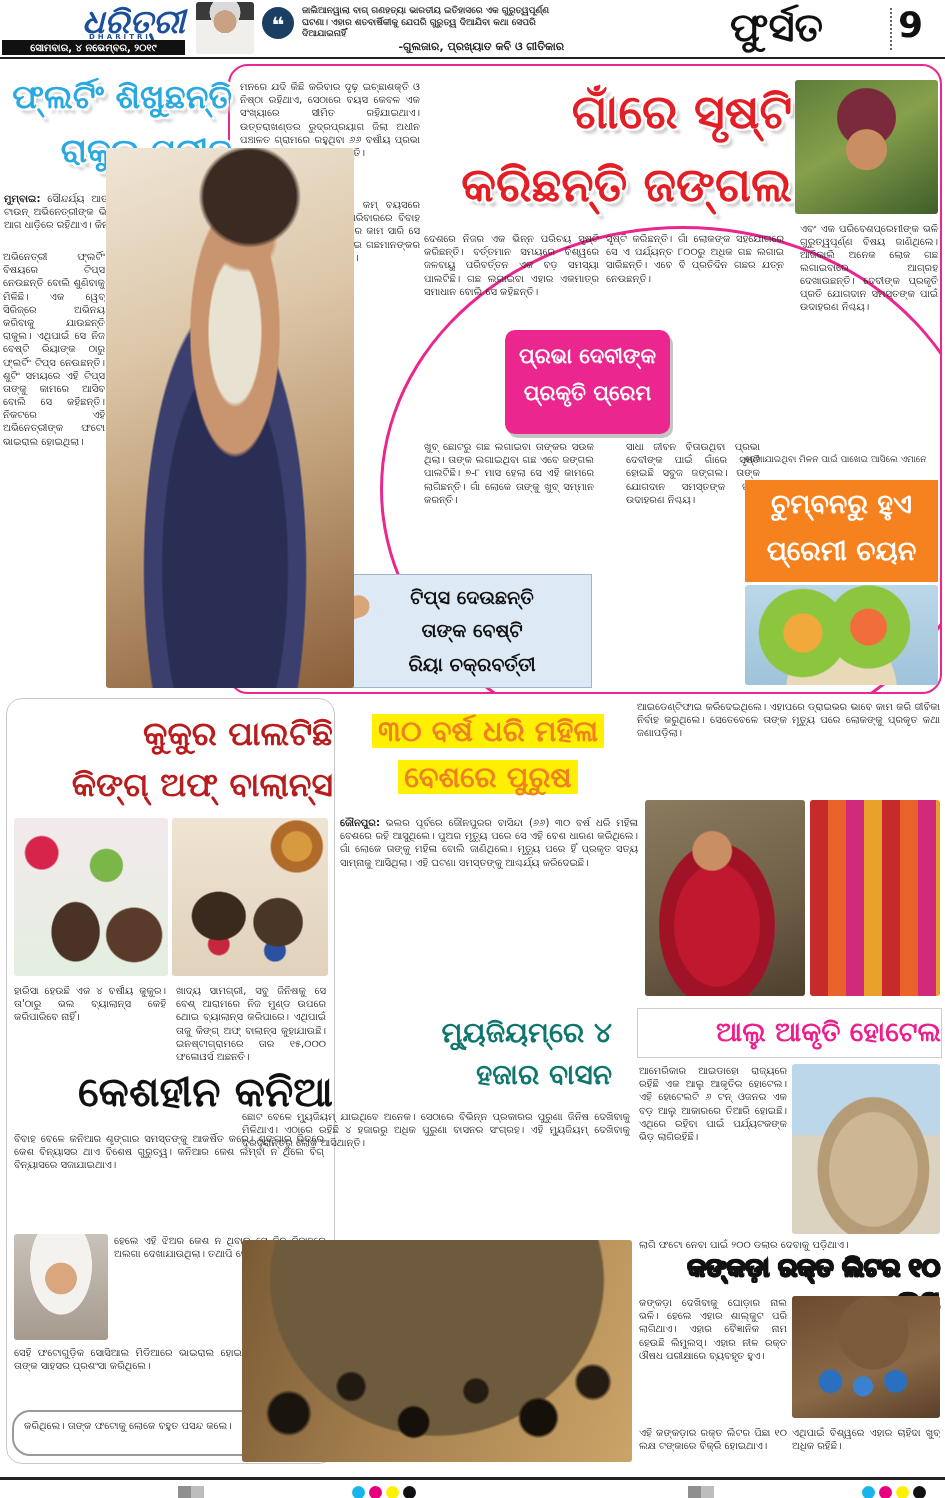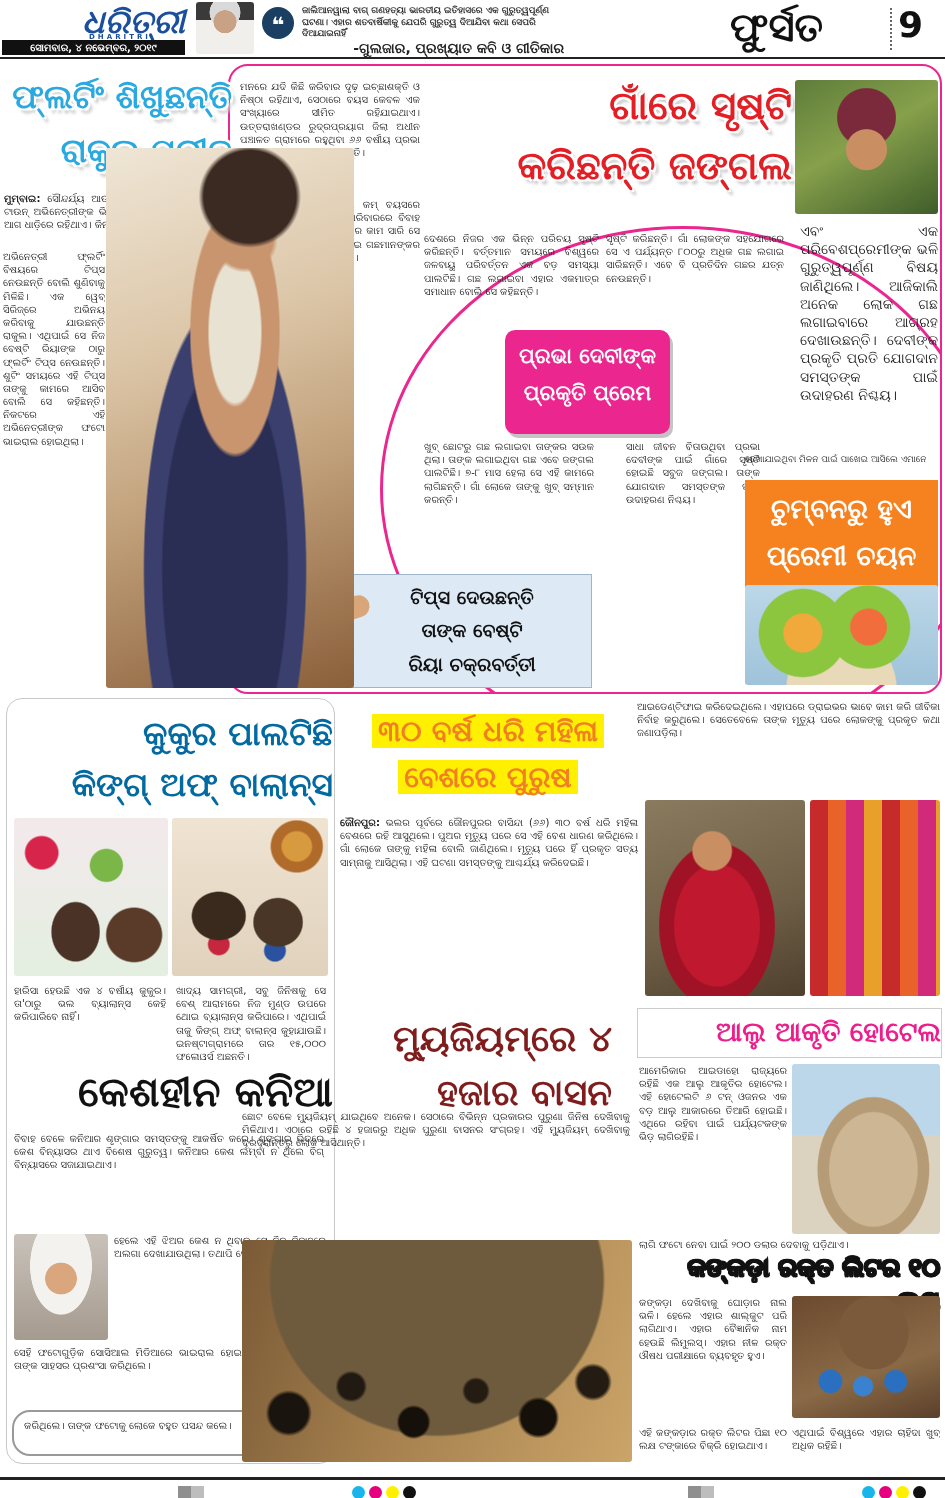--- a/index.html
+++ b/index.html
@@ -1,29 +1,29 @@
 <!DOCTYPE html>
 <html><head>
 <meta charset="utf-8">
 <style>
   html,body{margin:0;padding:0;background:#e8e8e8;}
   #stage{position:relative;width:945px;height:1498px;background:#ffffff;overflow:hidden;
          font-family:"DejaVu Sans","Liberation Sans",sans-serif;}
   .abs{position:absolute;}
   .just{text-align:justify;overflow:hidden;color:#222;}
   .b10{font-size:10px;line-height:1.32;}
-  .b9{font-size:14px;line-height:1.3;}
+  .b9{font-size:10px;line-height:1.3;}
   .photo{border-radius:3px;overflow:hidden;}
   .hl{font-weight:900;text-align:right;letter-spacing:0;}
   .outline-white{text-shadow:-2px -2px 0 #fff,2px -2px 0 #fff,-2px 2px 0 #fff,2px 2px 0 #fff,4px 5px 3px #c9c9c9;}
-  .redhl{color:#e31e24;font-size:39px;line-height:1.55;}
+  .redhl{color:#e31e24;font-size:47px;line-height:1.55;}
   .bluehl{color:#2aa9e0;font-size:33px;line-height:1.65;}
-  .greenhl{color:#0369a1;font-size:33px;line-height:1.55;}
+  .greenhl{color:#b91c1c;font-size:33px;line-height:1.55;}
   .orangehl{color:#f08023;font-size:29px;line-height:1.6;background:#ffef00;display:inline;box-decoration-break:clone;padding:0 6px;}
-  .navyhl{color:#7f1d1d;font-size:36px;line-height:1.5;}
+  .navyhl{color:#0f766e;font-size:28px;line-height:1.5;}
   .pinkhl{color:#ec1e8c;font-size:27px;line-height:1.4;}
   .blackhl{color:#111;font-size:41px;line-height:1.3;}
   .crabhl{color:#fff;-webkit-text-stroke:1.6px #111;text-shadow:1px 1px 0 #111,-1px -1px 0 #111,1px -1px 0 #111,-1px 1px 0 #111;font-size:25px;line-height:1.3;}
   .badge{background:#ec268f;border-radius:10px;color:#fff;font-weight:900;font-size:21px;line-height:1.75;text-align:center;box-shadow:3px 4px 0 #c4c4c4;}
   .orangebox{background:#f5821f;color:#fff;font-weight:900;font-size:27px;line-height:1.75;text-align:center;}
   .tipsbox{background:#dde9f4;border:1px solid #9db6cc;color:#111;font-weight:700;font-size:19px;line-height:1.75;text-align:center;}
   .datebar{background:#111;color:#fff;font-size:10px;font-weight:700;text-align:center;line-height:15px;}
   .rule{background:#222;}
   .bubble{border:2px solid #999;border-radius:18px;font-size:10px;line-height:1.3;color:#222;padding:7px 10px;}
   .regsq{width:13px;height:13px;display:inline-block;}
@@ -40,21 +40,21 @@
   <div class="abs" style="left:55px;top:33px;width:130px;text-align:center;color:#1b4f9c;font-size:7px;letter-spacing:3px;font-weight:700;">DHARITRI</div>
   <div class="abs datebar" style="left:2px;top:40px;width:183px;height:15px;">ସୋମବାର, ୪ ନଭେମ୍ବର, ୨୦୧୯</div>
 
   <div class="abs photo" style="left:196px;top:2px;width:58px;height:52px;background:
       radial-gradient(circle at 50% 38%,#c9a184 0 26%,transparent 27%),
       radial-gradient(circle at 50% 20%,#d9d9d9 0 30%,transparent 31%),
       linear-gradient(180deg,#3a3a3a 0 35%,#f0efec 35% 100%);"></div>
 
   <div class="abs" style="left:262px;top:7px;width:32px;height:32px;border-radius:50%;background:#1b3f63;color:#fff;font-size:22px;font-weight:900;text-align:center;line-height:38px;">❝</div>
   <div class="abs" style="left:302px;top:5px;width:262px;height:36px;font-size:9px;line-height:1.3;color:#333;font-weight:700;">ଜାଲିଆନୱାଲା ବାଗ୍ ଗଣହତ୍ୟା ଭାରତୀୟ ଇତିହାସରେ ଏକ ଗୁରୁତ୍ୱପୂର୍ଣ୍ଣ ଘଟଣା। ଏହାର ଶତବାର୍ଷିକୀକୁ ଯେପରି ଗୁରୁତ୍ୱ ଦିଆଯିବା କଥା ସେପରି ଦିଆଯାଇନାହିଁ</div>
-  <div class="abs" style="left:302px;top:40px;width:262px;text-align:right;font-size:14px;font-weight:800;color:#222;">-ଗୁଲଜାର, ପ୍ରଖ୍ୟାତ କବି ଓ ଗୀତିକାର</div>
+  <div class="abs" style="left:302px;top:40px;width:262px;text-align:right;font-size:11px;font-weight:800;color:#222;">-ଗୁଲଜାର, ପ୍ରଖ୍ୟାତ କବି ଓ ଗୀତିକାର</div>
 
   <div class="abs" style="left:730px;top:4px;width:150px;height:50px;font-size:40px;font-weight:900;color:#111;text-align:left;">ଫୁର୍ସତ</div>
   <div class="abs" style="left:890px;top:8px;height:42px;border-left:2px dotted #666;"></div>
   <div class="abs" style="left:898px;top:4px;width:40px;font-size:36px;font-weight:900;color:#111;">9</div>
   <div class="abs rule" style="left:0;top:57px;width:945px;height:2px;"></div>
 
   <div class="abs" style="left:228px;top:64px;width:710px;height:626px;border:2.5px solid #ec268f;border-radius:20px;overflow:hidden;background:#fff;">
     <div class="abs" style="left:150px;top:160px;width:600px;height:520px;border:3px solid #ec268f;border-radius:50%;"></div>
   </div>
 
@@ -77,21 +77,21 @@
 
   <div class="abs badge" style="left:505px;top:330px;width:165px;height:96px;padding-top:8px;">
     <div>ପ୍ରଭା ଦେବୀଙ୍କ</div>
     <div>ପ୍ରକୃତି ପ୍ରେମ</div>
   </div>
 
   <div class="abs just b10" style="left:424px;top:440px;width:170px;height:128px;">ଖୁବ୍ ଛୋଟରୁ ଗଛ ଲଗାଇବା ତାଙ୍କର ସଉକ ଥିଲା। ତାଙ୍କ ଲଗାଇଥିବା ଗଛ ଏବେ ଜଙ୍ଗଲ ପାଲଟିଛି। ୭-୮ ମାସ ହେଲା ସେ ଏହି କାମରେ ଲାଗିଛନ୍ତି। ଗାଁ ଲୋକେ ତାଙ୍କୁ ଖୁବ୍ ସମ୍ମାନ କରନ୍ତି।</div>
   <div class="abs just b10" style="left:602px;top:440px;width:134px;height:128px;margin-left:24px;">ସାଧା ଜୀବନ ବିତାଉଥିବା ପ୍ରଭା ଦେବୀଙ୍କ ପାଇଁ ଗାଁରେ ସୃଷ୍ଟି ହୋଇଛି ସବୁଜ ଜଙ୍ଗଲ। ତାଙ୍କ ଯୋଗଦାନ ସମସ୍ତଙ୍କ ପାଇଁ ଉଦାହରଣ ନିଶ୍ଚୟ।</div>
 
   <div class="abs capt" style="left:745px;top:454px;width:193px;height:24px;">ଦେଖାଯାଇଥିବା ମିଳନ ପାଇଁ ପାଖେଇ ଆସିଲେ ଏମାନେ</div>
-  <div class="abs orangebox" style="left:745px;top:480px;width:193px;height:102px;padding-top:5px;">
+  <div class="abs orangebox" style="left:745px;top:480px;width:193px;height:102px;">
     <div>ଚୁମ୍ବନରୁ ହୁଏ</div>
     <div>ପ୍ରେମୀ ଚୟନ</div>
   </div>
   <div class="abs photo" style="left:745px;top:585px;width:193px;height:100px;background:
       radial-gradient(circle at 30% 48%,#f2a93b 0 13%,#8cc63f 14% 30%,transparent 31%),
       radial-gradient(circle at 64% 42%,#f26d3c 0 13%,#8cc63f 14% 30%,transparent 31%),
       radial-gradient(ellipse at 50% 105%,#e8d9b8 0 40%,transparent 41%),
       linear-gradient(180deg,#bcd7e8,#9fc3da);"></div>
 
   <div class="abs tipsbox" style="left:352px;top:574px;width:238px;height:106px;padding-top:6px;">

